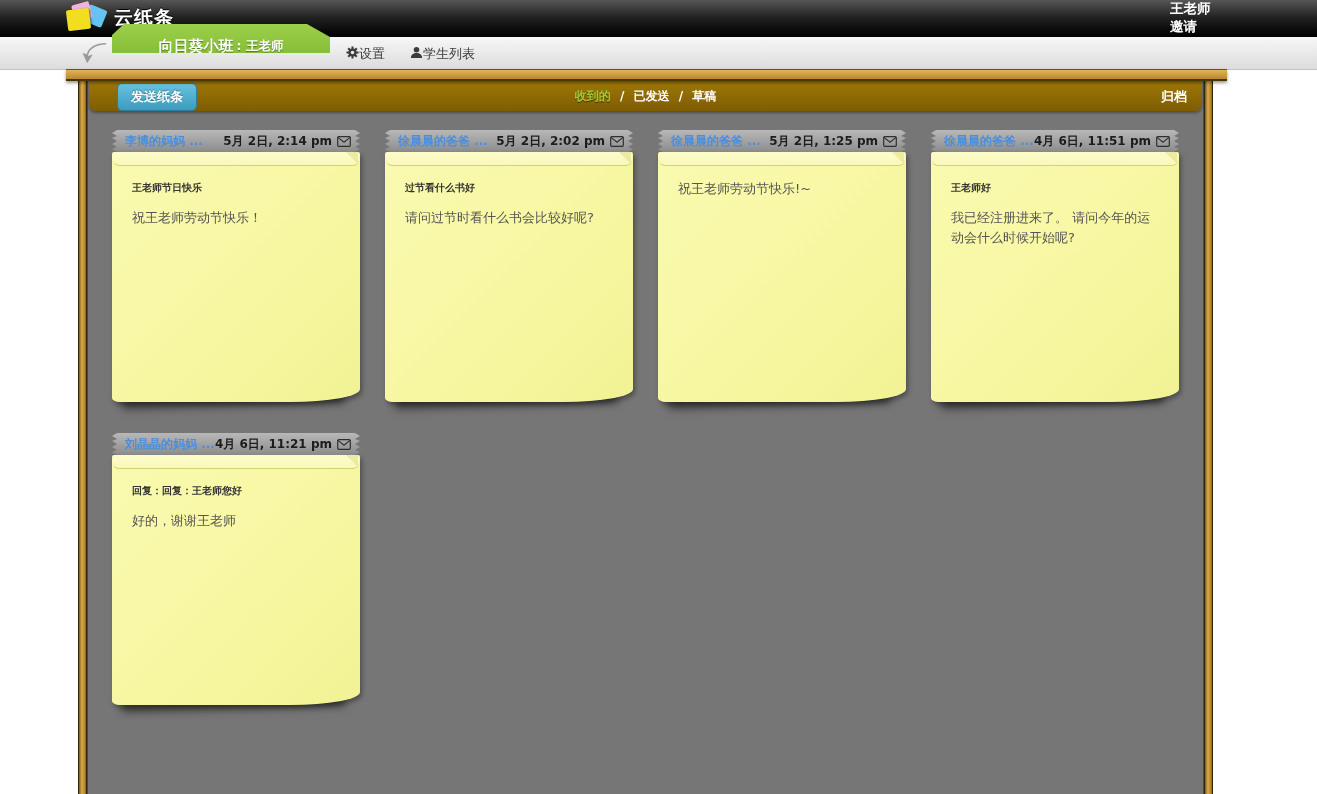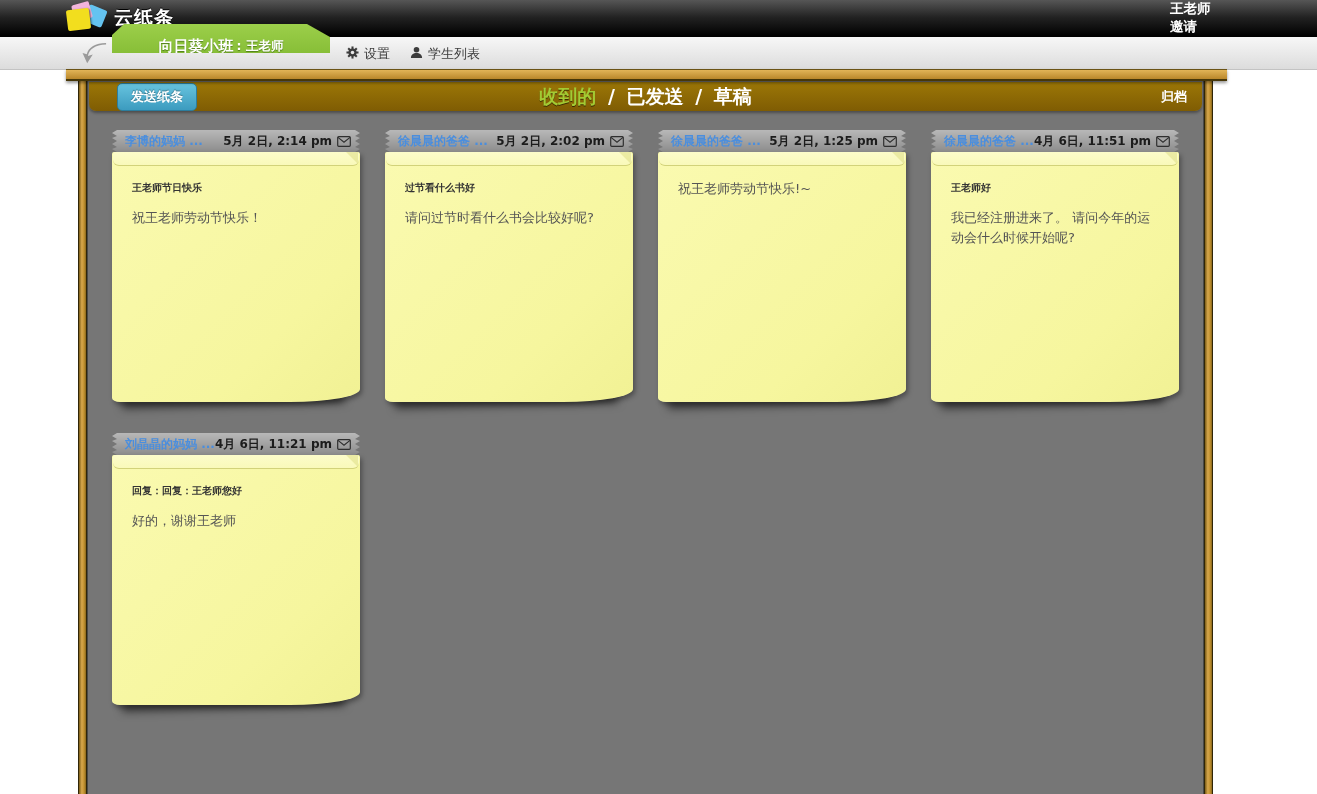--- a/index.html
+++ b/index.html
@@ -34,21 +34,21 @@
   .back-btn { position:absolute; left:81px; top:3px; width:27px; height:27px; cursor:pointer; }
   .class-tab {
     position:absolute; left:112px; bottom:0; width:218px; height:45px;
     background:linear-gradient(#9ccf4a,#7cb52d);
     clip-path:polygon(12px 0px, 195px 0px, 218px 13px, 218px 29px, 0px 29px, 0px 11px);
     display:flex; align-items:center; justify-content:center; cursor:pointer;
     filter:drop-shadow(0 1px 1px rgba(0,0,0,.25));
   }
   .class-tab .tab-main { color:#fff; font-size:15px; font-weight:bold; text-shadow:0 1px 1px rgba(40,80,0,.6); }
   .class-tab .tab-sub  { color:#fff; font-size:12.5px; font-weight:bold; margin-left:3px; text-shadow:0 1px 1px rgba(40,80,0,.6); }
-  .tab-link { position:absolute; top:0; height:33px; display:flex; align-items:center; gap:5px;
+  .tab-link { position:absolute; top:0; height:33px; display:flex; align-items:center; 
               font-size:13px; color:#3c3c3c; cursor:pointer; }
   .tab-link-settings { left:346px; }
   .tab-link-students { left:410px; }
 
   
   .frame-top {
     position:absolute; left:66px; top:69px; width:1161px; height:12px; box-sizing:border-box;
     background:linear-gradient(#e2b457,#b9872b);
     border-top:1px solid #6b5315; border-bottom:2px solid #473708;
     box-shadow:0 2px 3px rgba(0,0,0,.4); z-index:6;
@@ -68,21 +68,21 @@
     border-radius:0 0 7px 7px; display:flex; align-items:center;
     box-shadow:0 2px 3px rgba(0,0,0,.35);
     justify-content:space-between;
   }
   .send-btn {
     margin-left:28px; padding:4px 13px; cursor:pointer;
     background:linear-gradient(#66c3de,#3c9bbf); border:1px solid #2c7d9d; border-radius:5px;
     color:#fff; font-size:13px; font-weight:bold; text-shadow:0 -1px 1px rgba(0,0,0,.35);
     font-family:inherit;
   }
-  .filters { position:absolute; left:50%; transform:translateX(-50%); font-size:19px; font-weight:bold;
+  .filters { position:absolute; left:50%; transform:translateX(-50%); font-size:12px; font-weight:bold;
              color:#fff; white-space:nowrap; }
   .filters .flink { cursor:pointer; }
   .filters .received { color:#a3cb33; text-shadow:0 1px 0 rgba(0,0,0,.55); }
   .filters .sep { margin:0 5px; font-weight:bold; }
   .archive-link { margin-left:auto; margin-right:15px; color:#fff; font-size:13px; font-weight:bold; cursor:pointer; }
 
   
   .notes { position:absolute; left:0; right:0; top:31px; bottom:0; padding:19px 0 0 25px;
            display:flex; flex-wrap:wrap; column-gap:25px; row-gap:31px; align-content:flex-start; }
   .note { position:relative; width:248px; }

